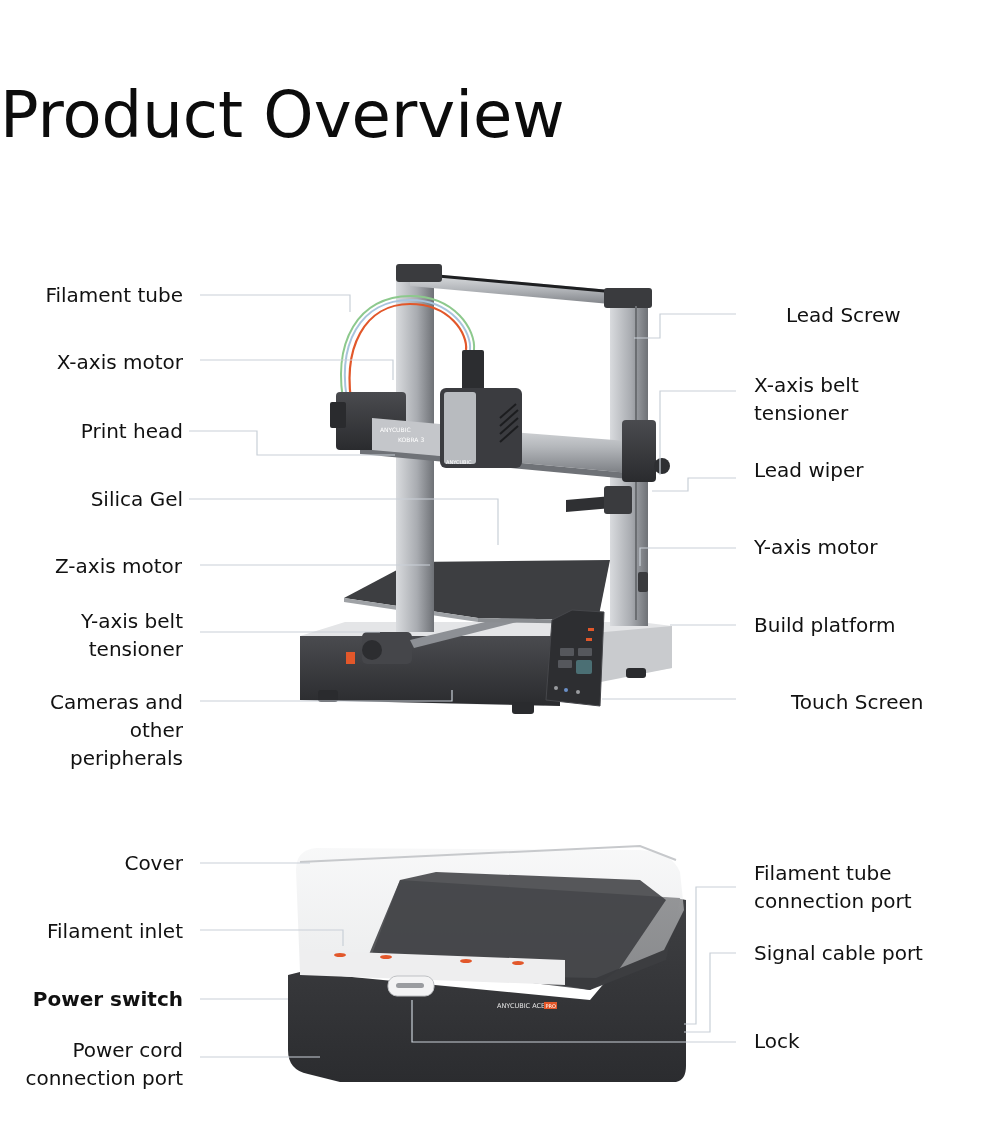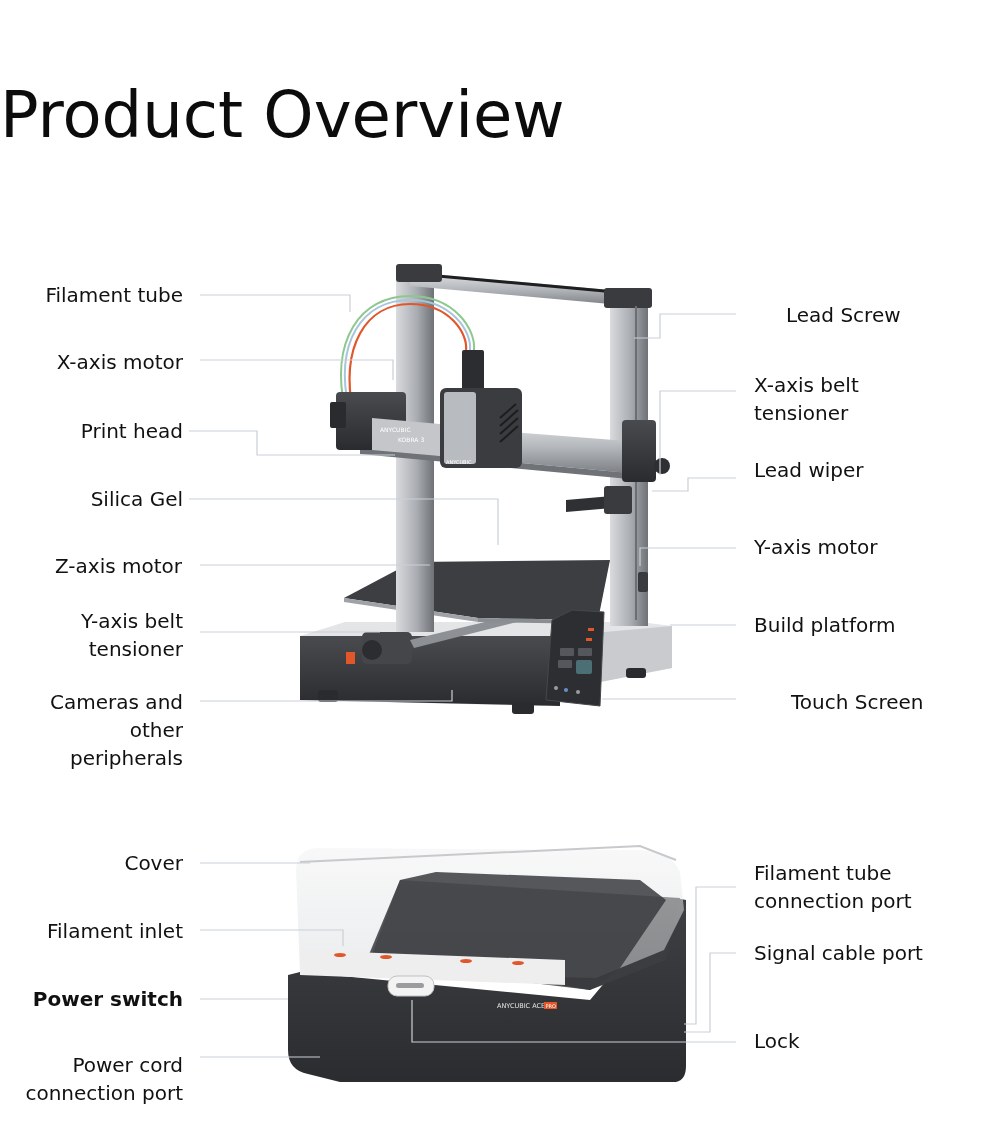--- a/index.html
+++ b/index.html
@@ -223,21 +223,21 @@
 
 <div class="lbl left" style="right:817px; top:849px;">
   <div>Cover</div>
 </div>
 <div class="lbl left" style="right:817px; top:917px;">
   <div>Filament inlet</div>
 </div>
 <div class="lbl left" style="right:817px; top:985px;font-weight:bold;">
   <div>Power switch</div>
 </div>
-<div class="lbl left" style="right:817px; top:1036px;margin-top:15px;">
+<div class="lbl left" style="right:817px; top:1036px;">
   <div>Power cord</div>
   <div>connection port</div>
 </div>
 
 <div class="lbl right" style="left:754px; top:859px;">
   <div>Filament tube</div>
   <div>connection port</div>
 </div>
 <div class="lbl right" style="left:754px; top:939px;">
   <div>Signal cable port</div>

